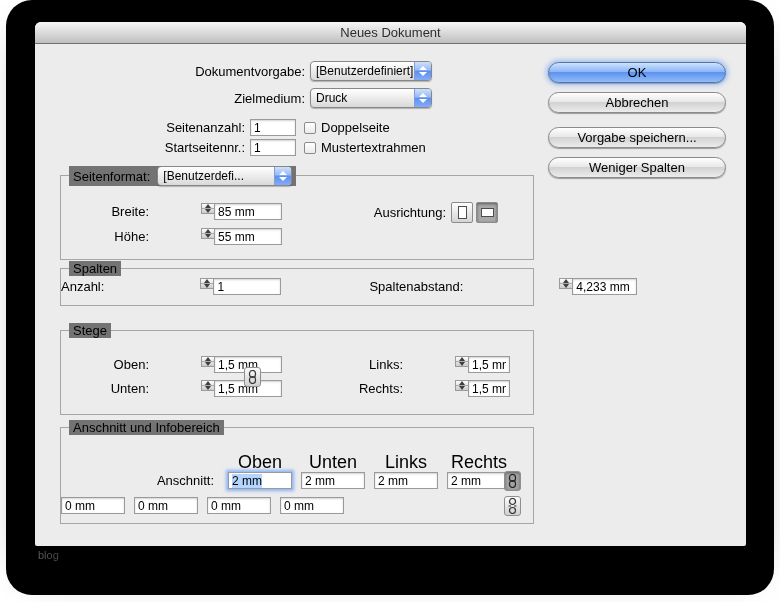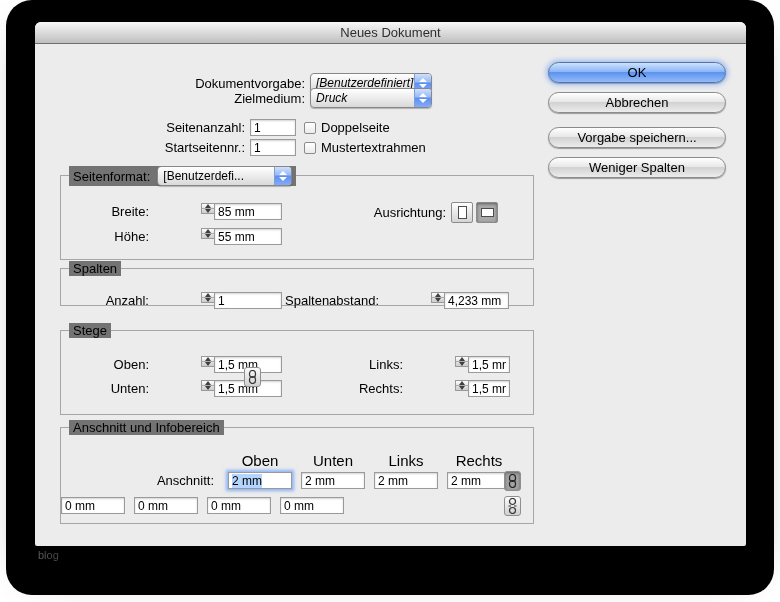--- a/index.html
+++ b/index.html
@@ -34,21 +34,21 @@
     border-radius:4px; background:linear-gradient(#ffffff,#d9d9d9);
     box-shadow:0 1px 1px rgba(0,0,0,.25); cursor:default; }
   .popup-text { flex:1; padding:0 5px; line-height:18px; font-size:12px;
     white-space:nowrap; overflow:hidden; }
   .popup-cap { width:17px; border-left:1px solid #7f9fd7; border-radius:0 3px 3px 0;
     background:linear-gradient(#cfe0fb 0%, #96b9f7 45%, #5c8ef4 50%, #84acf7 100%);
     display:flex; flex-direction:column; align-items:center; justify-content:center; gap:2px; }
   .popup-cap i { display:block; width:0; height:0; }
   .popup-cap .up { border-left:4px solid transparent; border-right:4px solid transparent; border-bottom:4px solid #fff; }
   .popup-cap .down { border-left:4px solid transparent; border-right:4px solid transparent; border-top:4px solid #fff; }
-  .w122 { width:122px;font-style:italic; } .w135 { width:135px; }
+  .w122 { width:122px; } .w135 { width:135px; }
 
   
   .numfield { display:flex; align-items:flex-start; height:17px;padding-left:48px; }
   .stepper { width:13px; display:flex; flex-direction:column;
     border:1px solid #9a9a9a; border-right:none;
     background:linear-gradient(#fdfdfd,#cccccc); }
   .stepper i { flex:1; display:flex; align-items:center; justify-content:center; }
   .stepper i:first-child { border-bottom:1px solid #ababab; }
   .st-up::after { content:""; border-left:3px solid transparent; border-right:3px solid transparent; border-bottom:4px solid #3f3f3f; }
   .st-down::after { content:""; border-left:3px solid transparent; border-right:3px solid transparent; border-top:4px solid #3f3f3f; }
@@ -80,42 +80,42 @@
   .page-portrait { width:9px; height:13px; background:#fff; border:1px solid #4d4d4d; }
   .page-landscape { width:13px; height:9px; background:#fff; border:1px solid #4d4d4d; }
 
   
   .chain-btn { position:absolute; width:17px; height:20px; border:1px solid #8f8f8f;
     border-radius:3px; background:linear-gradient(#fbfbfb,#d0d0d0);
     display:flex; align-items:center; justify-content:center; }
   .chain-btn.pressed { background:#a2a2a2; box-shadow:inset 0 1px 3px rgba(0,0,0,.4); }
 
   
-  .hdr { width:64px; text-align:center; font-size:15px; }
+  .hdr { width:64px; text-align:center; font-size:18px; }
   .gap9 { display:flex; gap:9px; }
   .field { width:64px; height:17px; border:1px solid #9a9a9a; background:#fff;
     font-size:12px; display:flex; align-items:center; padding:0 3px; }
   .field.focused { box-shadow:0 0 3px 2px rgba(110,160,250,.75); }
   .sel { background:#b4d5fd; }
 
   
   .btn { position:absolute; left:513px; width:178px; height:21px; border-radius:11px;
     border:1px solid #8b8b8b; font-family:"Liberation Sans", sans-serif; font-size:13px; color:#000;
     background:linear-gradient(#ffffff,#e8e8e8 45%,#d2d2d2 50%,#ececec);
     box-shadow:0 1px 1px rgba(0,0,0,.35); cursor:default; }
   .btn.default { border-color:#54749f;
     background:linear-gradient(#cde2fc,#8db6f6 45%,#5c93f1 50%,#94bbf8);
     box-shadow:0 0 5px 2px rgba(110,160,250,.6), 0 1px 1px rgba(0,0,0,.35); }
   .b-ok{top:18px;} .b-abbrechen{top:48px;} .b-vorgabe{top:83px;} .b-weniger{top:113px;}
 
-  .r1{top:29px; height:20px;} .r2{top:44px; height:20px;}
+  .r1{top:17px; height:20px;} .r2{top:44px; height:20px;}
   .r3{top:75px; height:17px;} .r4{top:95px; height:17px;}
   .sf-breite{top:27px; left:0;} .sf-hoehe{top:52px; left:0;}
   .sf-orient{top:26px; left:305px;}
-  .sp-row{top:23px; left:0; right:0;}
+  .sp-row{top:9px; left:0; right:0;gap:44px;}
   .st-row1{top:25px; left:0; right:0;} .st-row2{top:49px; left:0; right:0;}
   .an-hdr{top:24px; left:0;} .an-row1{top:44px; left:0;} .an-row2{top:69px; left:0;}
   .spacer{flex:1;}
   .mr23{margin-right:23px;} .mr24{margin-right:24px;}
 </style>
 </head>
 <body>
 
 <div class="backdrop"></div>
 <span class="watermark">blog</span>

